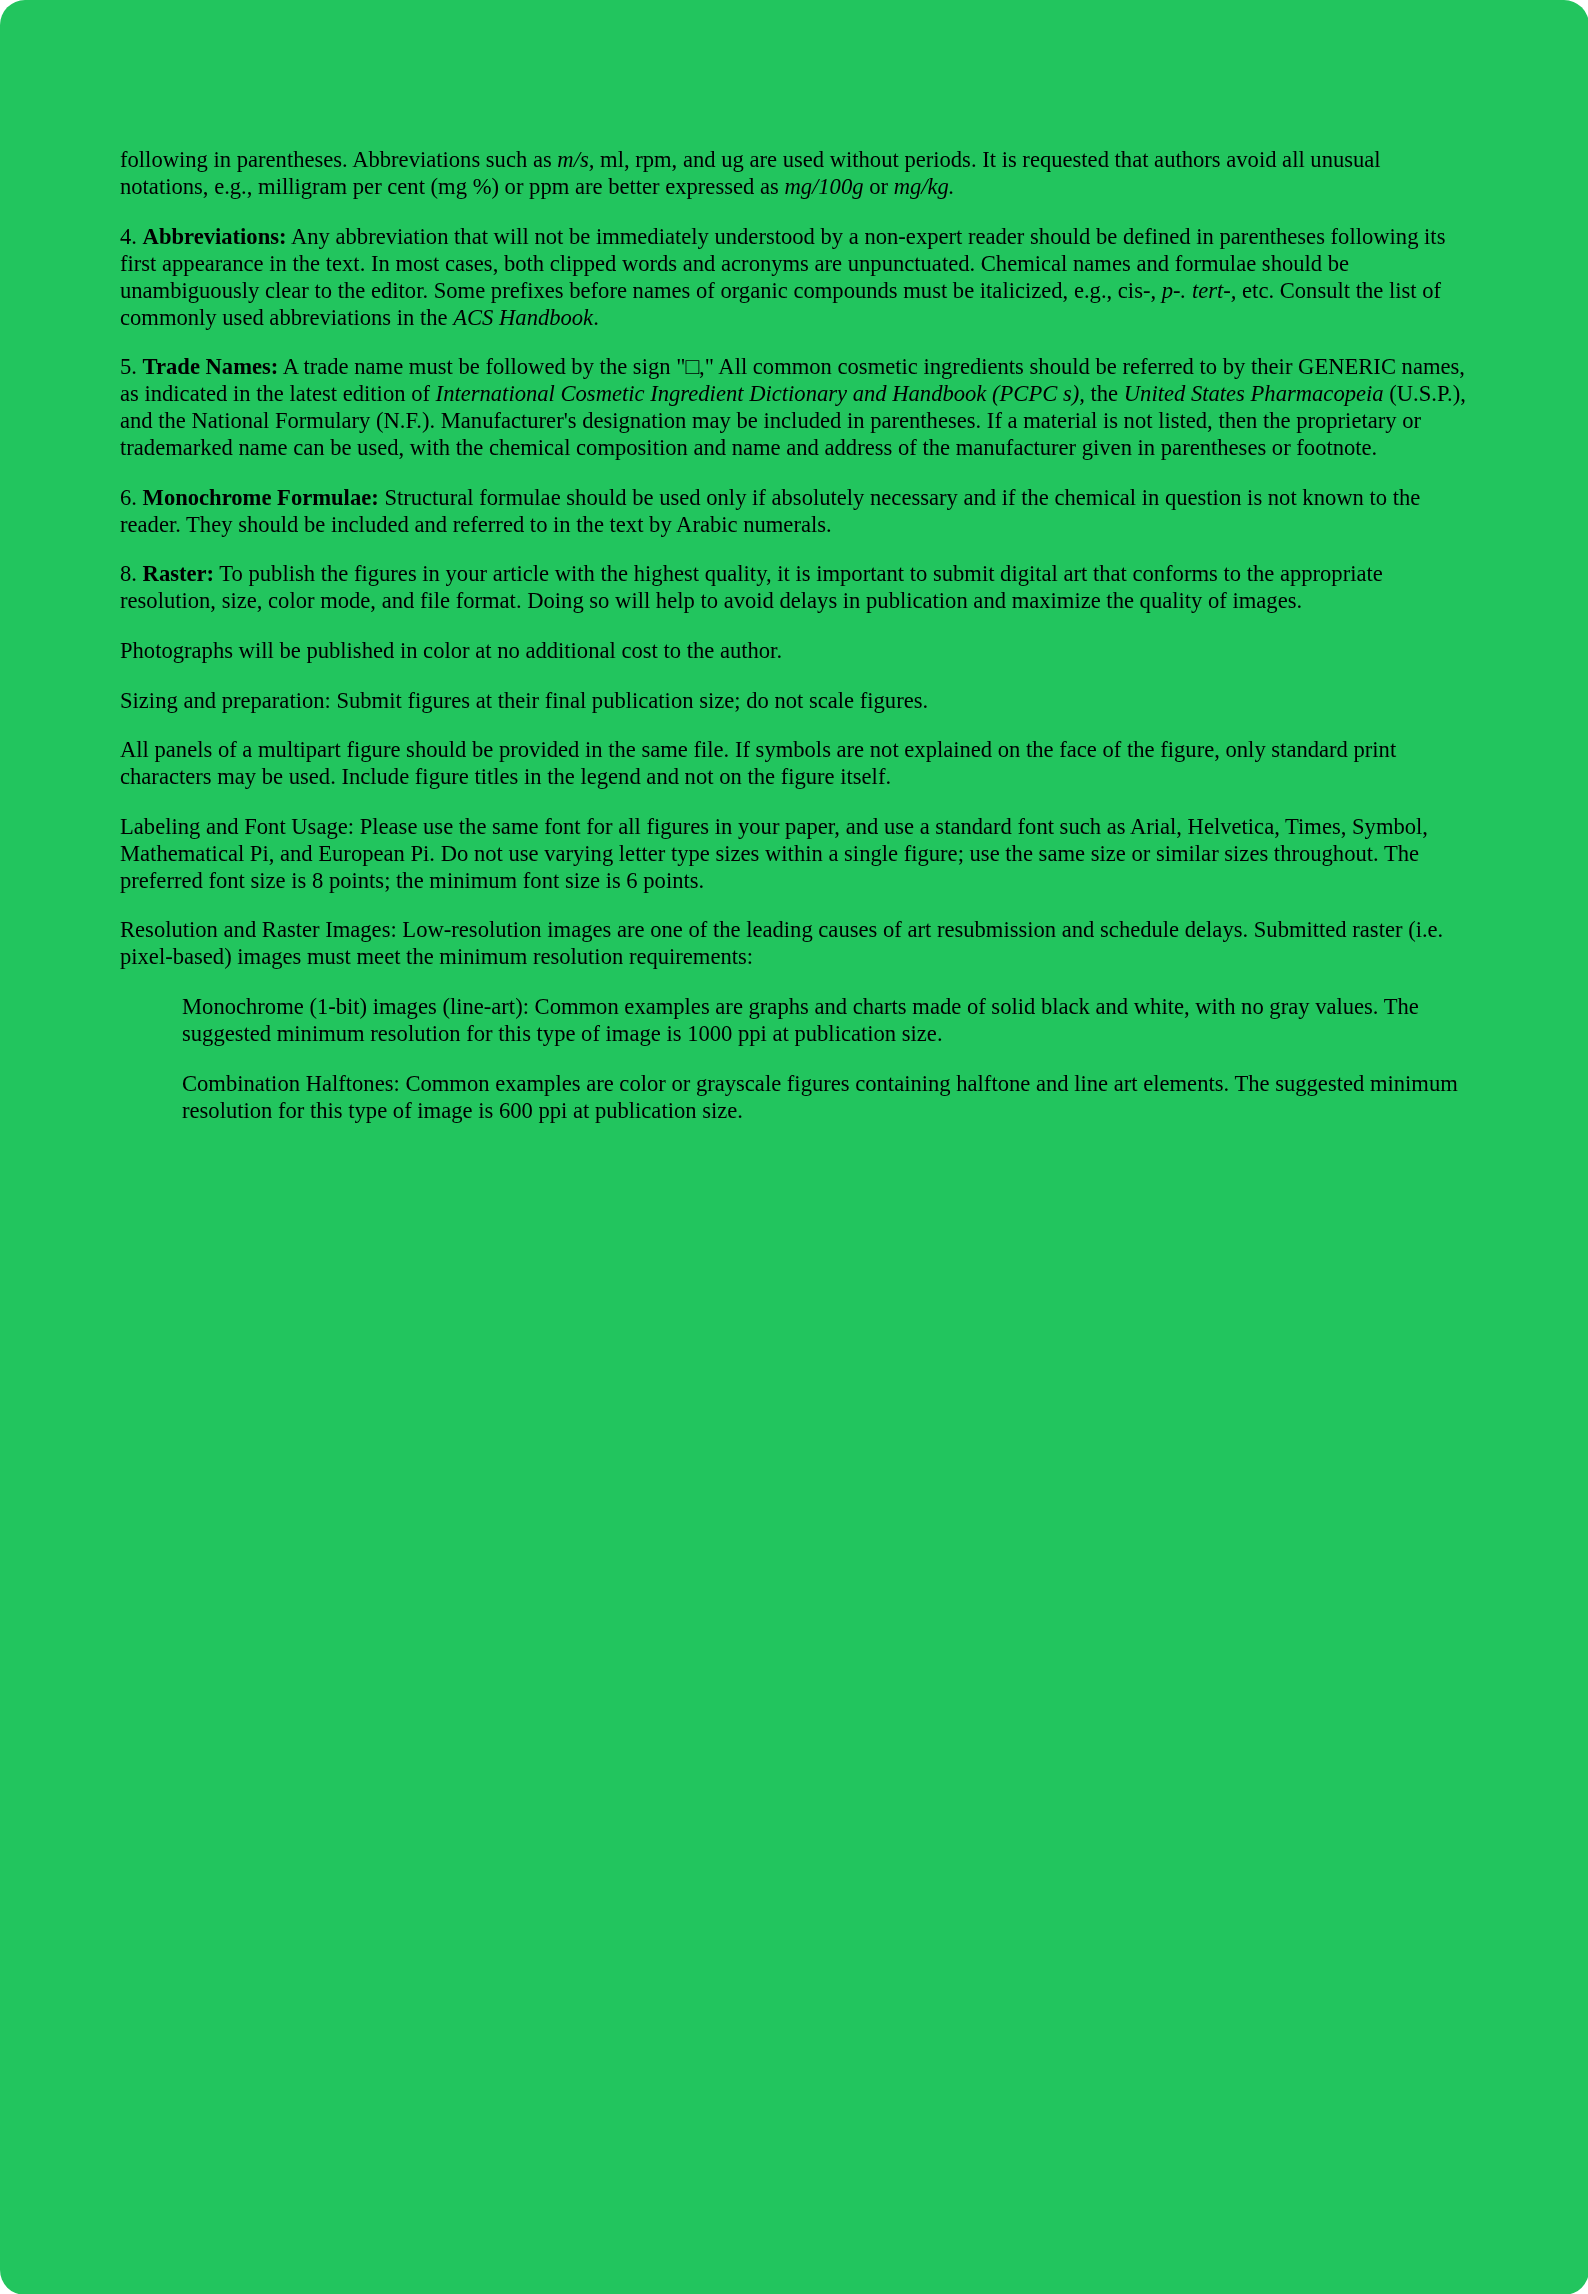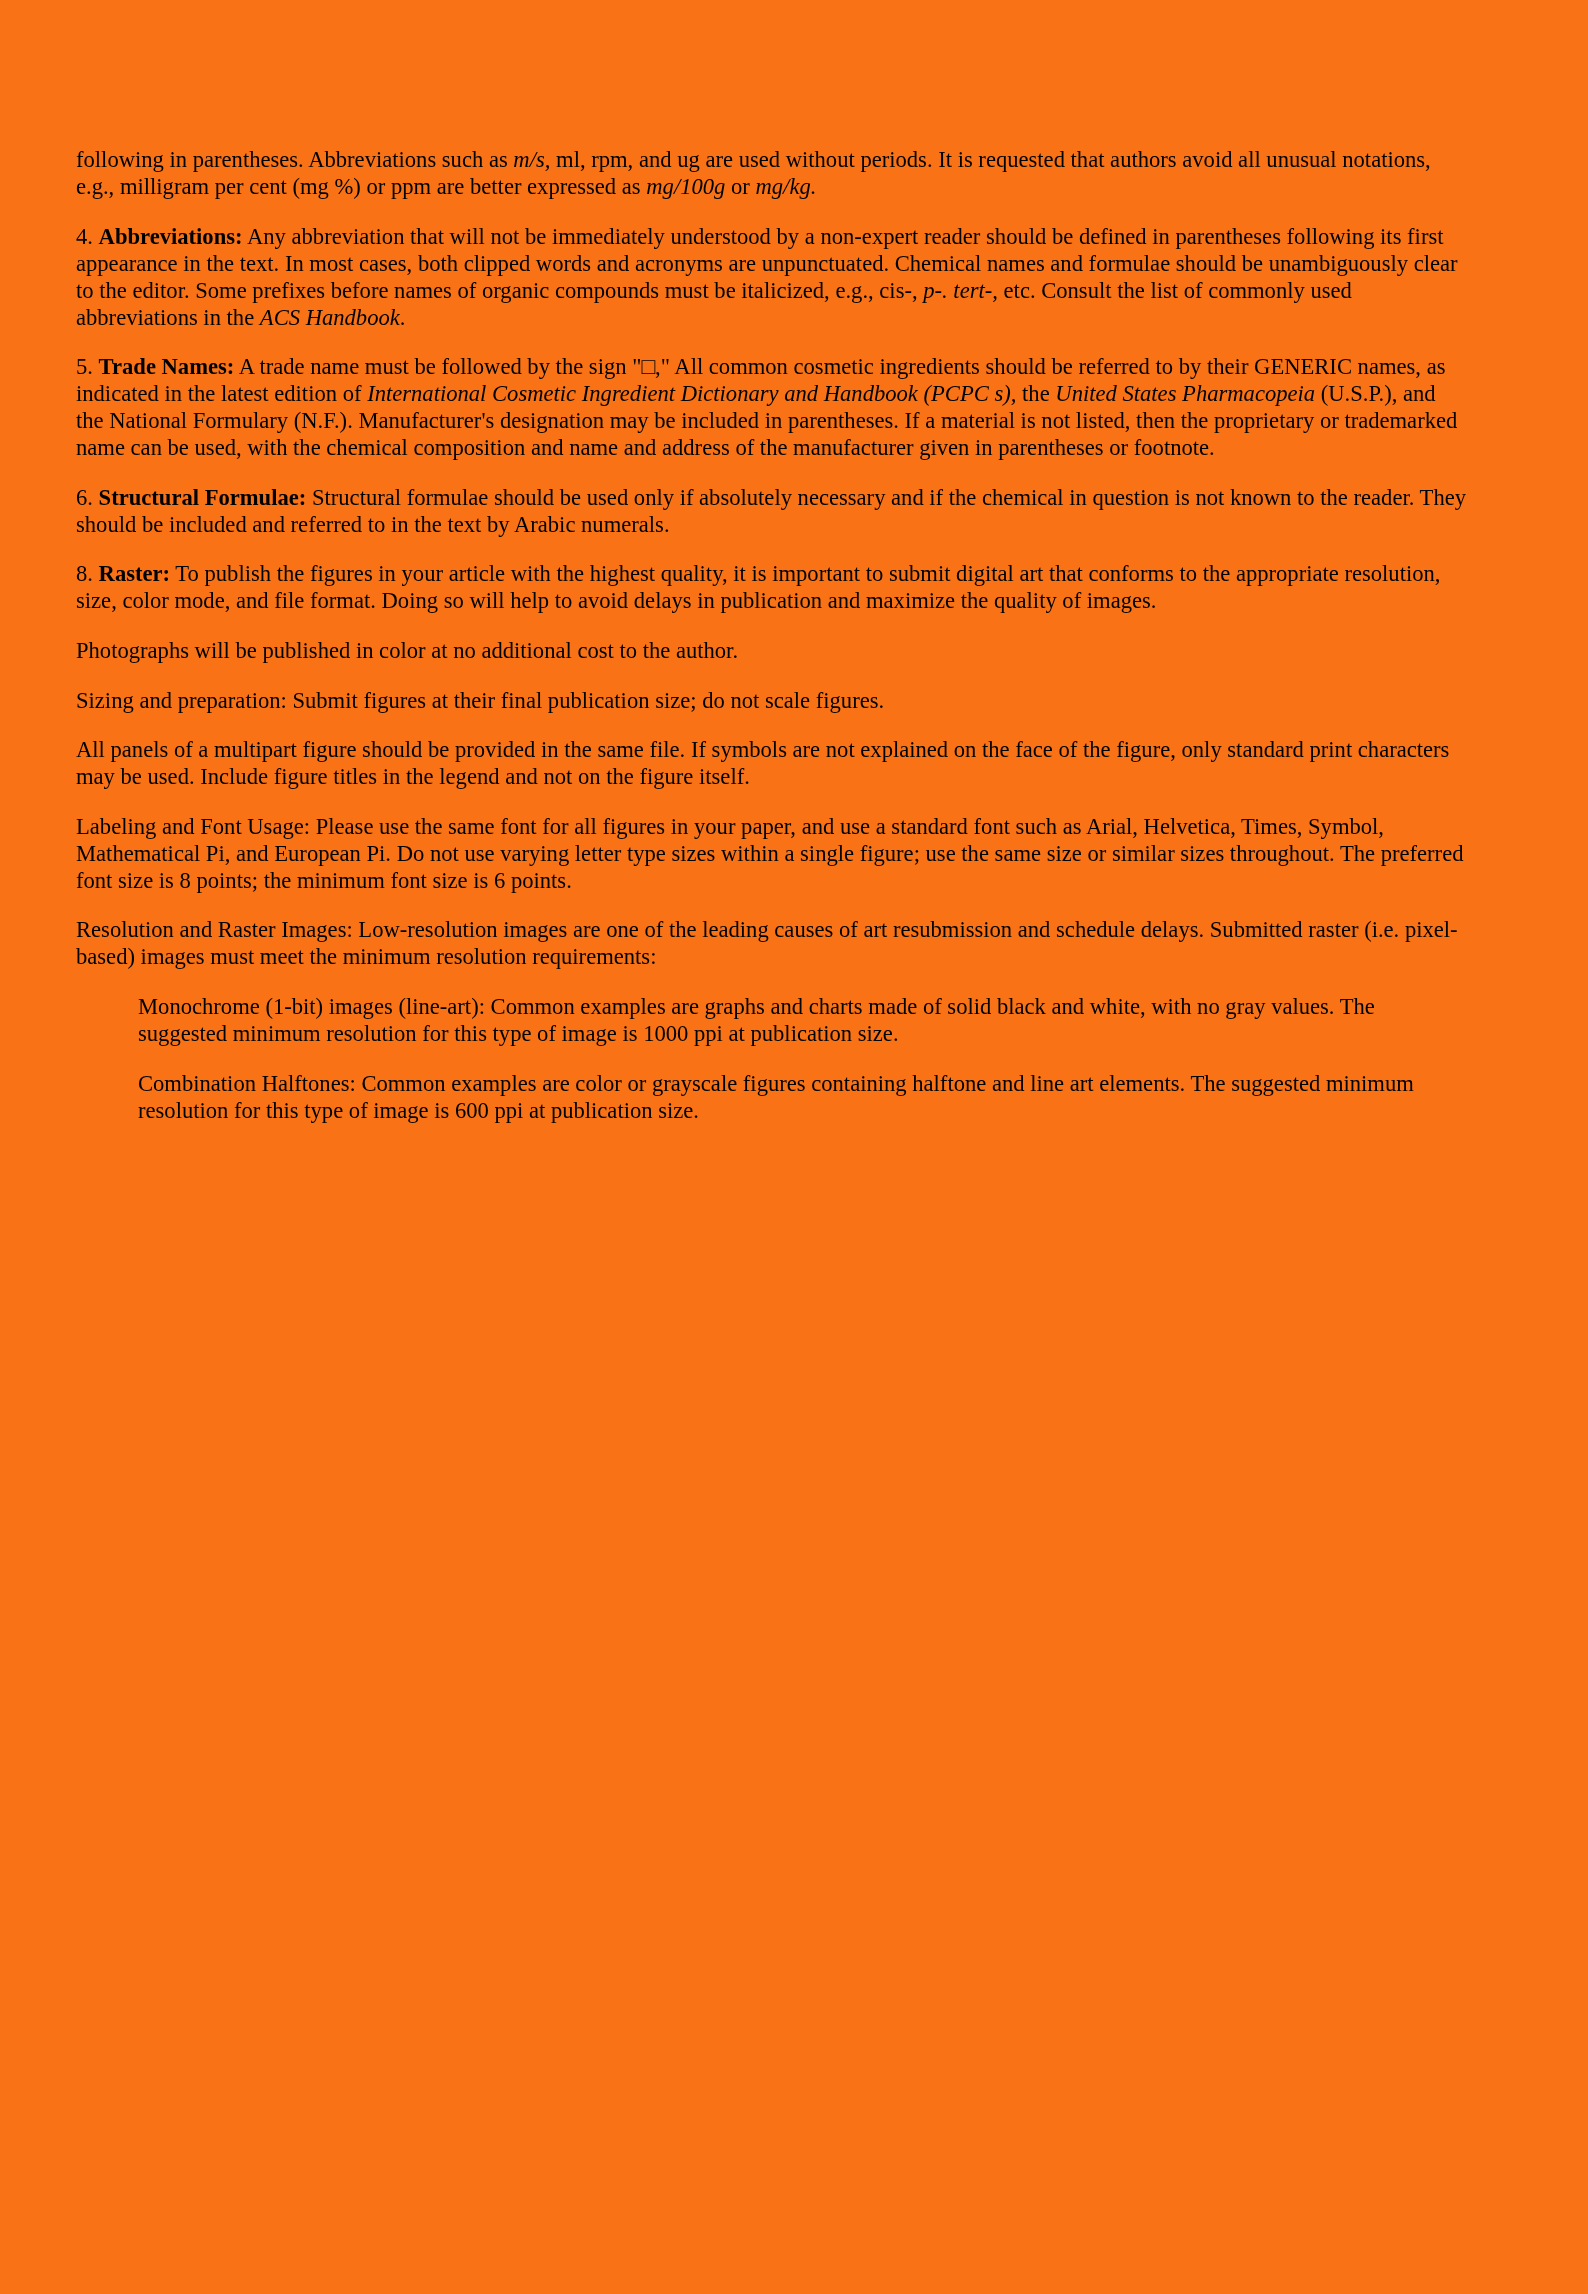--- a/index.html
+++ b/index.html
@@ -4,24 +4,25 @@
 <style>
   html, body {
     margin: 0;
     padding: 0;
     background: #ffffff;
   }
   .page {
     position: relative;
     width: 1589px;
     height: 2295px;
-    background: #f97316;
+    background: #22c55e;
     box-sizing: border-box;
-    padding: 146px 121px 0 76px;
+    padding: 146px 121px 0 120px;
     overflow: hidden;
+    border-radius: 25px;
   }
   .doc-body {
     color: #000000;
     font-family: "Liberation Serif", "DejaVu Serif", serif;
     font-size: 22.6px;
     line-height: 27px;
     text-align: left;
   }
   .para {
     margin: 0 0 22.6px 0;
@@ -35,21 +36,21 @@
   .italic { font-weight: normal; font-style: italic; }
 </style>
 </head>
 <body>
 
 <div class="page">
   <main class="doc-body">
       <p class="para"><span class="normal">following in parentheses. Abbreviations such as </span><span class="italic">m/s,</span><span class="normal"> ml, rpm, and ug are used without periods. It is requested that authors avoid all unusual notations, e.g., milligram per cent (mg %) or ppm are better expressed as </span><span class="italic">mg/100g</span><span class="normal"> or </span><span class="italic">mg/kg.</span></p>
       <p class="para"><span class="normal">4. </span><span class="bold">Abbreviations:</span><span class="normal"> Any abbreviation that will not be immediately understood by a non-expert reader should be defined in parentheses following its first appearance in the text. In most cases, both clipped words and acronyms are unpunctuated. Chemical names and formulae should be unambiguously clear to the editor. Some prefixes before names of organic compounds must be italicized, e.g., cis-, </span><span class="italic">p-. tert-,</span><span class="normal"> etc. Consult the list of commonly used abbreviations in the </span><span class="italic">ACS Handbook</span><span class="normal">.</span></p>
       <p class="para"><span class="normal">5. </span><span class="bold">Trade Names:</span><span class="normal"> A trade name must be followed by the sign "□," All common cosmetic ingredients should be referred to by their GENERIC names, as indicated in the latest edition of </span><span class="italic">International Cosmetic Ingredient Dictionary and Handbook (PCPC s),</span><span class="normal"> the </span><span class="italic">United States Pharmacopeia</span><span class="normal"> (U.S.P.), and the National Formulary (N.F.). Manufacturer's designation may be included in parentheses. If a material is not listed, then the proprietary or trademarked name can be used, with the chemical composition and name and address of the manufacturer given in parentheses or footnote.</span></p>
-      <p class="para"><span class="normal">6. </span><span class="bold">Structural Formulae:</span><span class="normal"> Structural formulae should be used only if absolutely necessary and if the chemical in question is not known to the reader. They should be included and referred to in the text by Arabic numerals.</span></p>
+      <p class="para"><span class="normal">6. </span><span class="bold">Monochrome Formulae:</span><span class="normal"> Structural formulae should be used only if absolutely necessary and if the chemical in question is not known to the reader. They should be included and referred to in the text by Arabic numerals.</span></p>
       <p class="para"><span class="normal">8. </span><span class="bold">Raster:</span><span class="normal"> To publish the figures in your article with the highest quality, it is important to submit digital art that conforms to the appropriate resolution, size, color mode, and file format. Doing so will help to avoid delays in publication and maximize the quality of images.</span></p>
       <p class="para"><span class="normal">Photographs will be published in color at no additional cost to the author.</span></p>
       <p class="para"><span class="normal">Sizing and preparation: Submit figures at their final publication size; do not scale figures.</span></p>
       <p class="para"><span class="normal">All panels of a multipart figure should be provided in the same file. If symbols are not explained on the face of the figure, only standard print characters may be used. Include figure titles in the legend and not on the figure itself.</span></p>
       <p class="para"><span class="normal">Labeling and Font Usage: Please use the same font for all figures in your paper, and use a standard font such as Arial, Helvetica, Times, Symbol, Mathematical Pi, and European Pi. Do not use varying letter type sizes within a single figure; use the same size or similar sizes throughout. The preferred font size is 8 points; the minimum font size is 6 points.</span></p>
       <p class="para"><span class="normal">Resolution and Raster Images: Low-resolution images are one of the leading causes of art resubmission and schedule delays. Submitted raster (i.e. pixel-based) images must meet the minimum resolution requirements:</span></p>
       <p class="para indent"><span class="normal">Monochrome (1-bit) images (line-art): Common examples are graphs and charts made of solid black and white, with no gray values. The suggested minimum resolution for this type of image is 1000 ppi at publication size.</span></p>
       <p class="para indent"><span class="normal">Combination Halftones: Common examples are color or grayscale figures containing halftone and line art elements. The suggested minimum resolution for this type of image is 600 ppi at publication size.</span></p>
     </main>
 </div>

